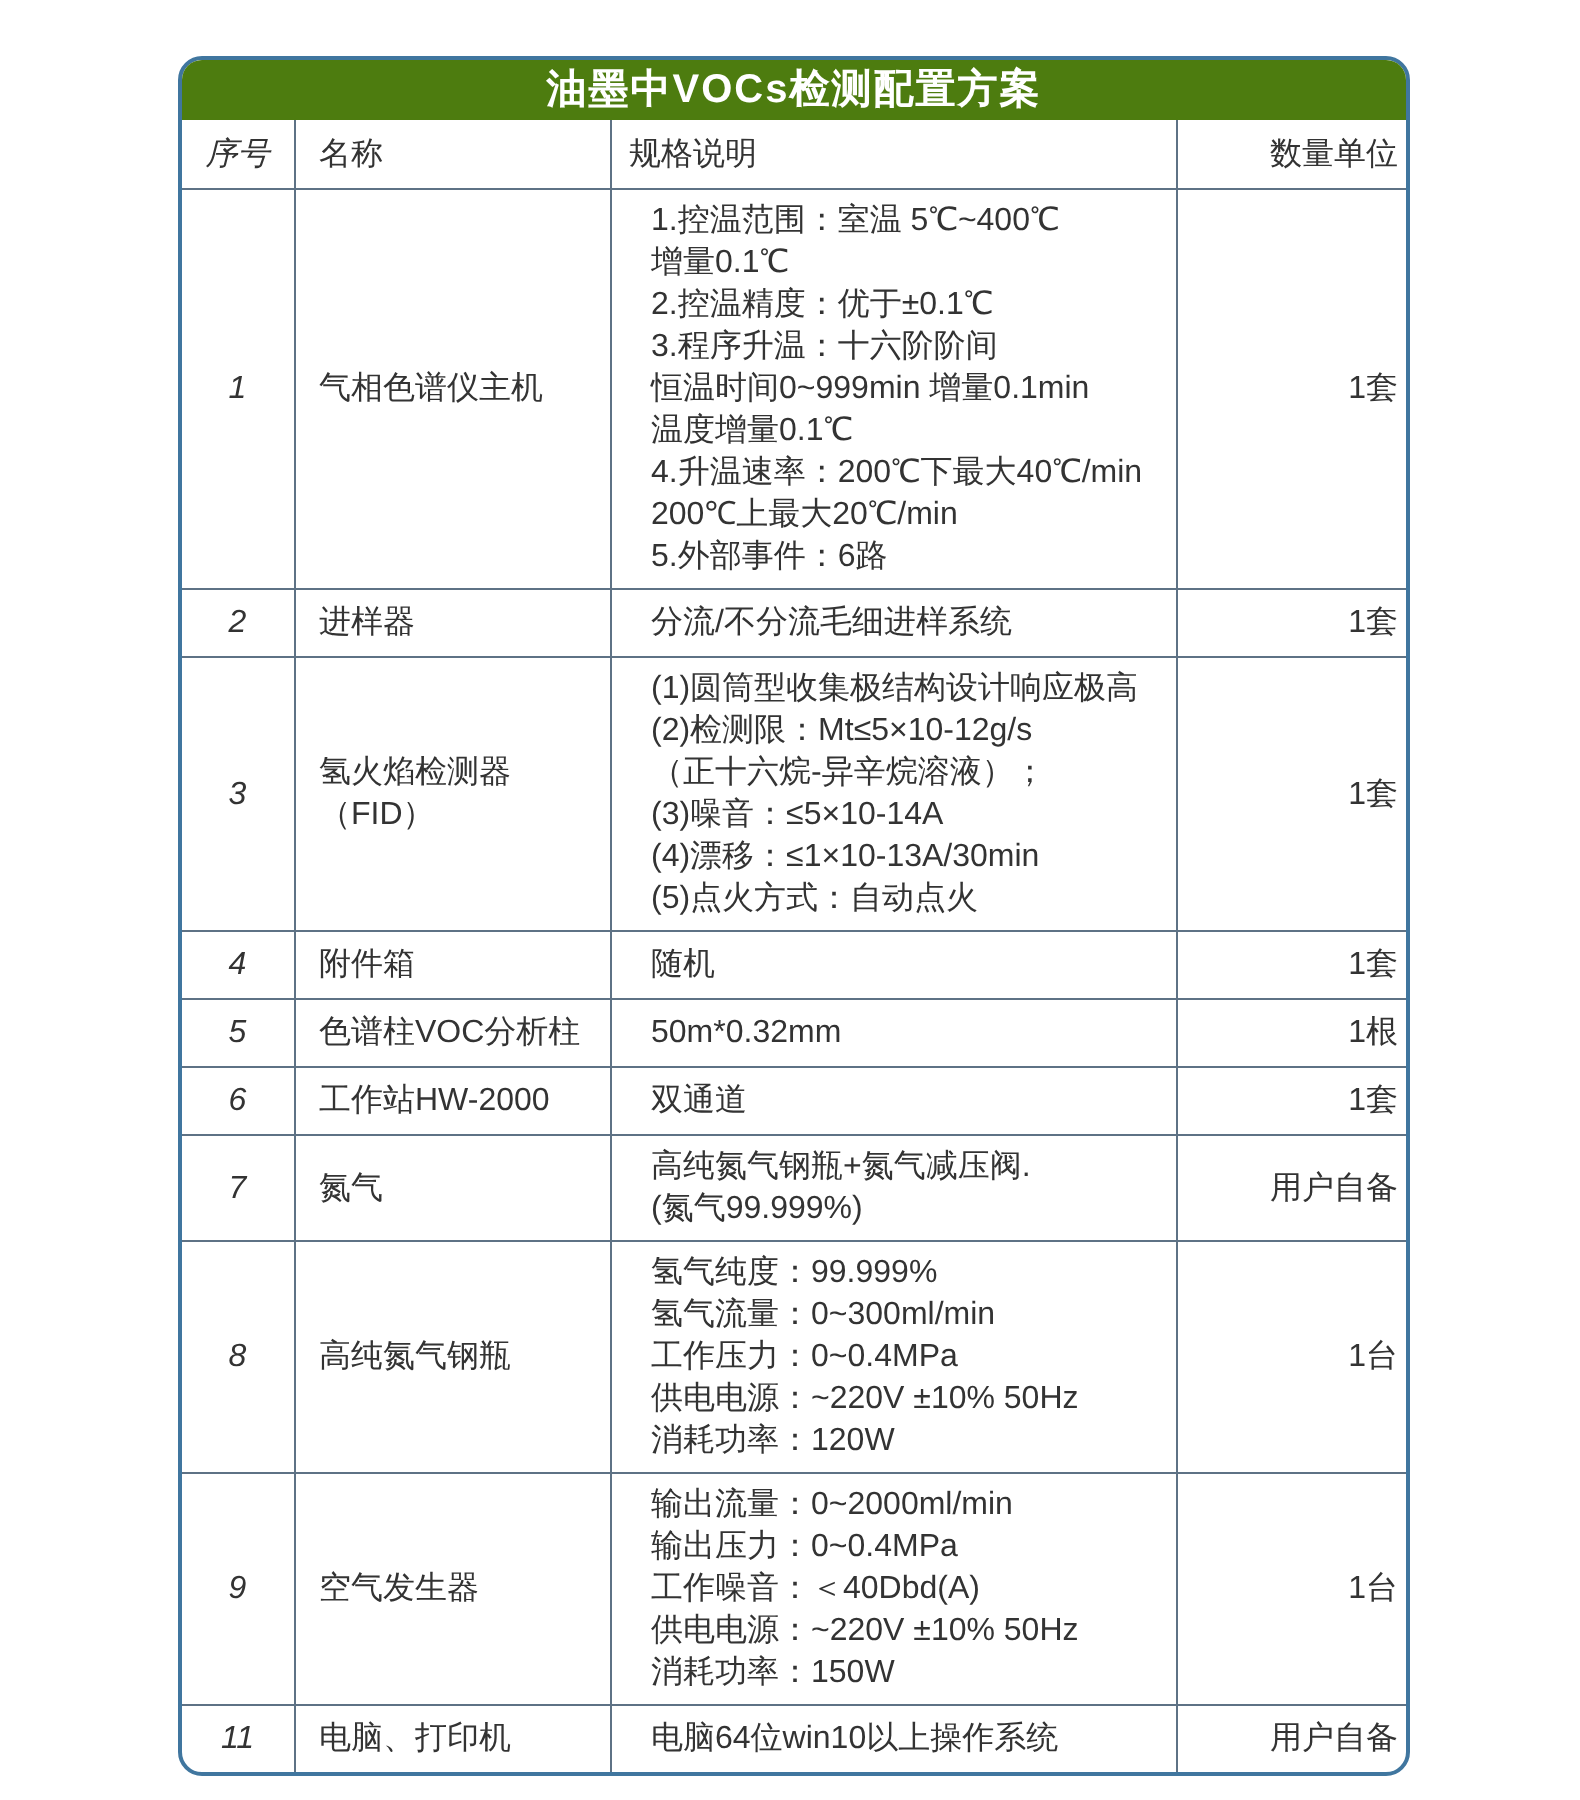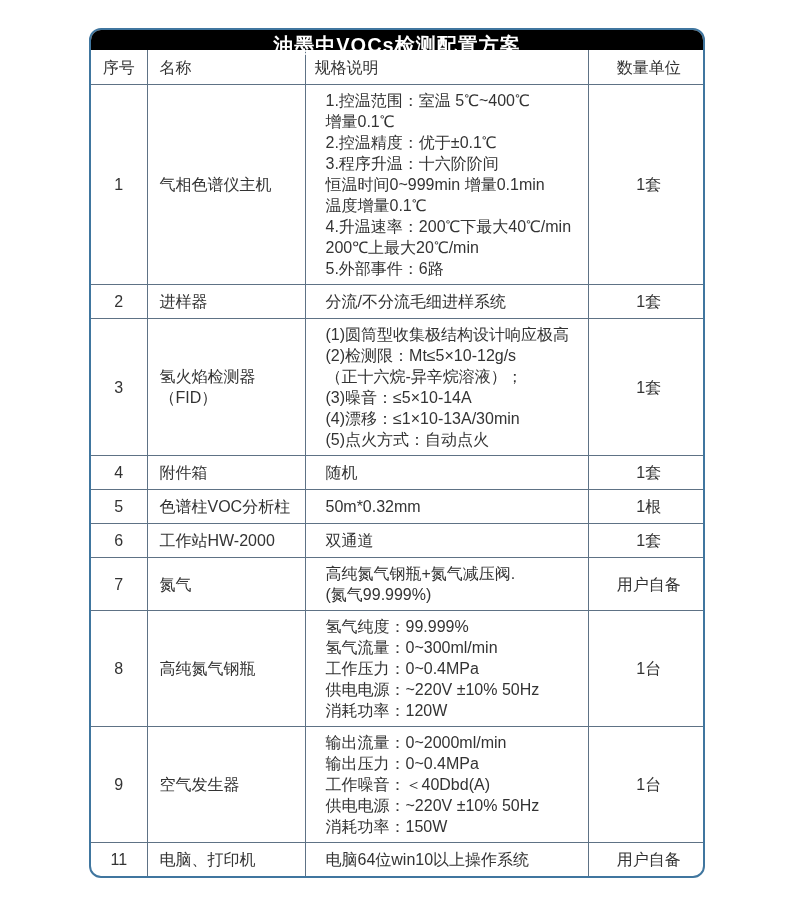--- a/index.html
+++ b/index.html
@@ -15,22 +15,22 @@
     position: absolute;
     left: 89px;
     top: 28px;
     width: 612px;
     background: #ffffff;
     border: 2px solid #40769f;
     border-radius: 12px;
     overflow: hidden;
   }
   .banner {
-    height: 20px;
-    background: #000000;
+    height: 30px;
+    background: #4d7c0f;
     display: flex;
     align-items: flex-start;
     justify-content: center;
   }
   .banner span {
     color: #ffffff;
     font-size: 20px;
     font-weight: bold;
     letter-spacing: 1px;
     line-height: 30px;
@@ -44,32 +44,33 @@
   }
   table.cfg th, table.cfg td {
     border: 1px solid #5e7285;
     vertical-align: middle;
     font-weight: normal;
     line-height: 21px;
   }
   th.h-no, td.c-no {
     text-align: center;
     padding: 6px 2px;
+    font-style: italic;
   }
   th.h-name, td.c-name {
     text-align: left;
     padding: 6px 6px 6px 12px;
   }
   th.h-spec, td.c-spec {
     text-align: left;
     padding: 5px 6px 5px 9px;
     margin-top: 26px;
   }
   th.h-qty, td.c-qty {
-    text-align: center;
+    text-align: right;
     padding: 6px 4px 6px 10px;
   }
   thead th {
     height: 22px;
   }
   td.c-spec {
     white-space: pre-line;
     padding-left: 20px;
   }
 </style>

